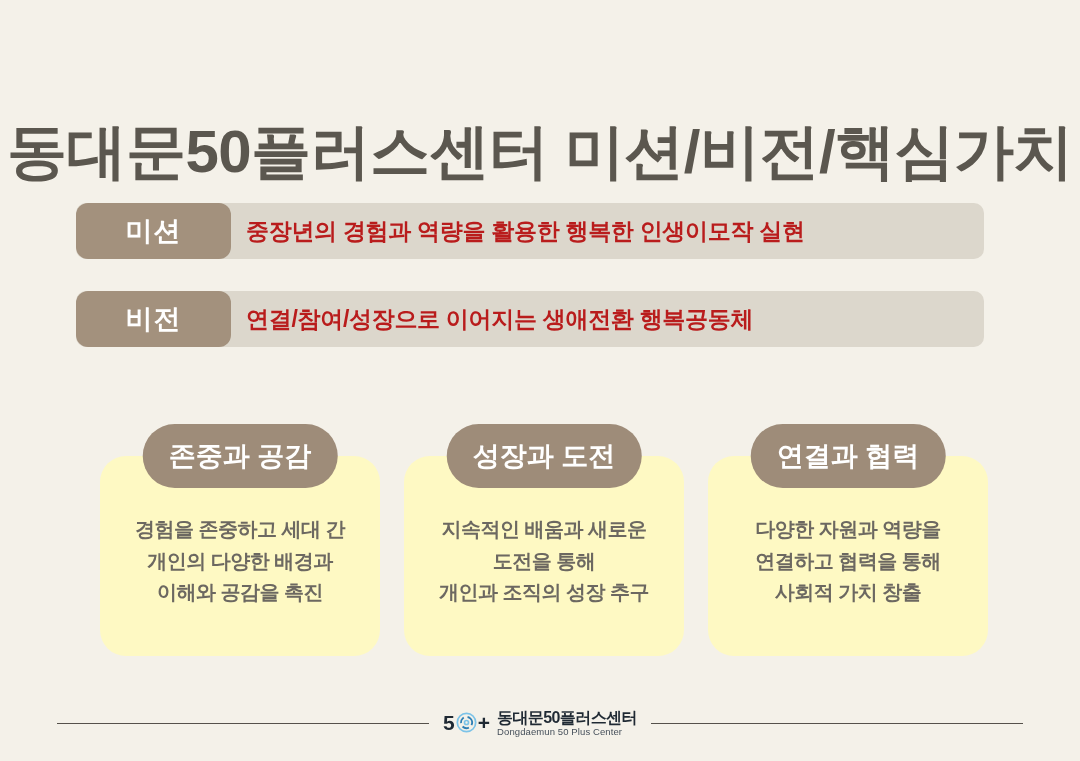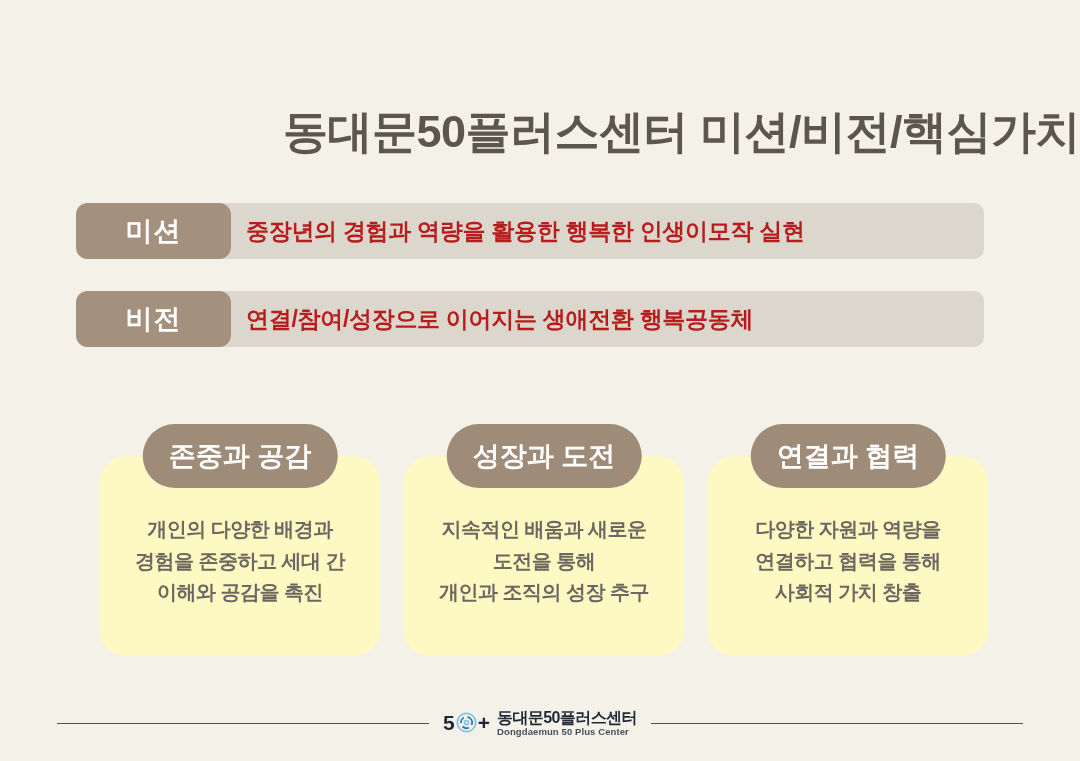--- a/index.html
+++ b/index.html
@@ -22,22 +22,22 @@
     height: 761px;
     box-sizing: border-box;
   }
 
   
   .title {
     position: absolute;
     left: 0;
     top: 72px;
     width: 1080px;
-    text-align: right;
-    font-size: 45px;
+    text-align: center;
+    font-size: 60px;
     font-weight: bold;
     letter-spacing: -0.5px;
     color: #5B574F;
     white-space: nowrap;
   }
 
   
   .statement-row {
     position: absolute;
     left: 76px;
@@ -184,21 +184,21 @@
     display: block;
     font-size: 16px;
     font-weight: bold;
     color: #1F2933;
     letter-spacing: -0.6px;
     white-space: nowrap;
   }
   .logo-text .en {
     display: block;
     font-size: 9.5px;
-    font-weight: bold;
+    font-weight: normal;
     color: #46505B;
     letter-spacing: 0.1px;
     white-space: nowrap;
   }
 </style>
 </head>
 <body>
 
 <div class="slide">
 
@@ -214,22 +214,22 @@
     <div class="statement-bar"></div>
     <div class="statement-pill">비전</div>
     <div class="statement-text">연결/참여/성장으로 이어지는 생애전환 행복공동체</div>
   </div>
 
   <div class="cards">
 
     <div class="card c0">
       <div class="card-pill">존중과 공감</div>
       <div class="card-body">
+        <span class="line">경험을 존중하고 세대 간</span>
         <span class="line">개인의 다양한 배경과</span>
-        <span class="line">경험을 존중하고 세대 간</span>
         <span class="line">이해와 공감을 촉진</span>
       </div>
     </div>
 
     <div class="card c1">
       <div class="card-pill">성장과 도전</div>
       <div class="card-body">
         <span class="line">지속적인 배움과 새로운</span>
         <span class="line">도전을 통해</span>
         <span class="line">개인과 조직의 성장 추구</span>

